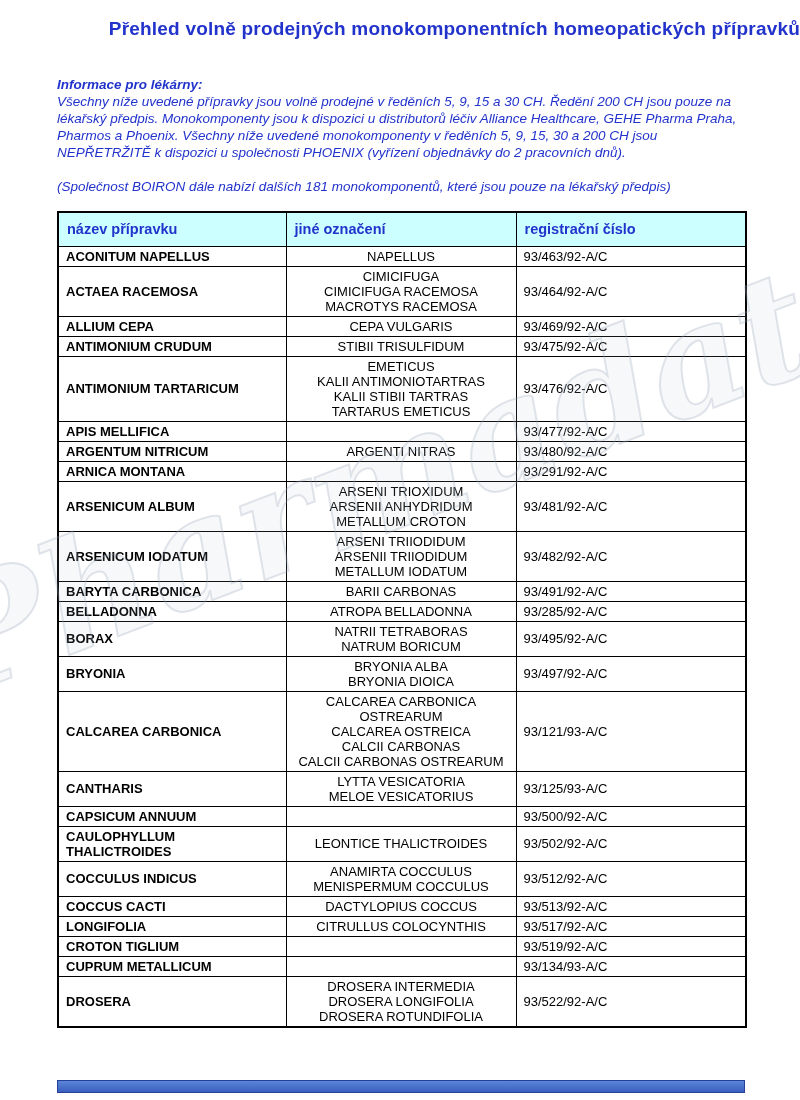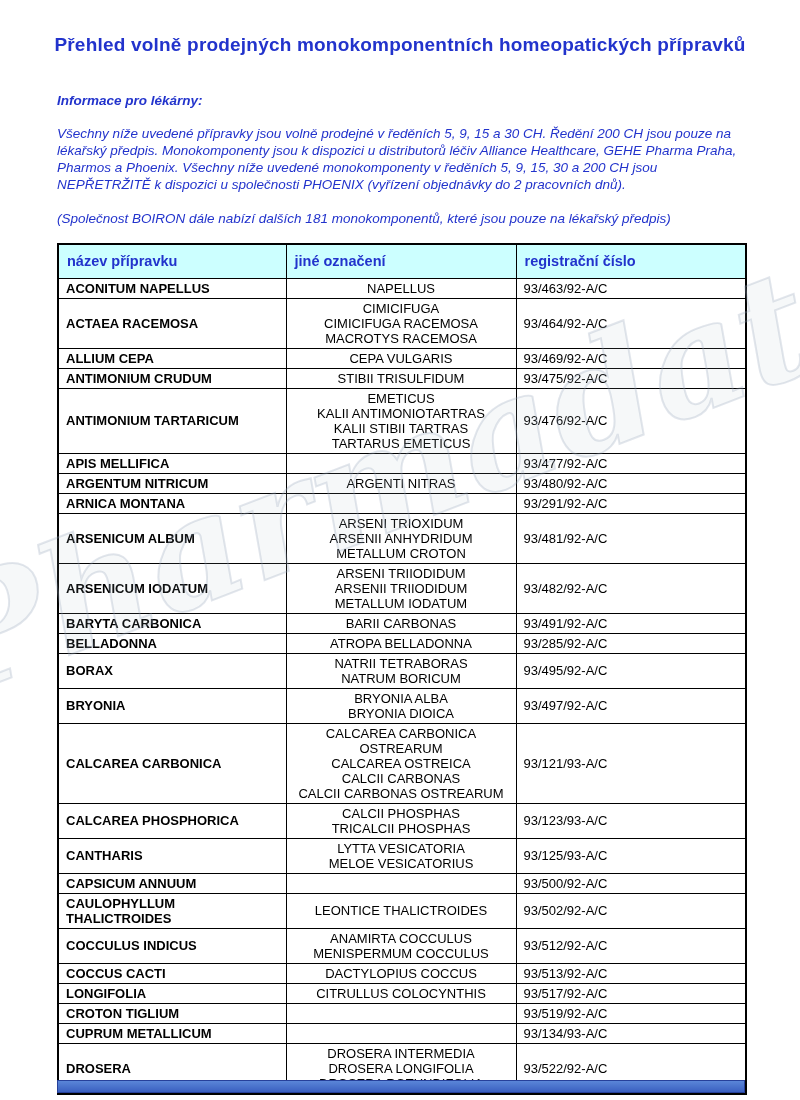--- a/index.html
+++ b/index.html
@@ -7,36 +7,36 @@
   body {
     width:800px; height:1100px;
     font-family:"Liberation Sans", sans-serif;
     position:relative;
     overflow:hidden;
     color:#000;
   }
   .page { position:relative; width:800px; height:1100px; z-index:1; }
 
   .title {
-    text-align:center;
+    text-align:right;
     font-size:19px;
     font-weight:bold;
     color:#2233cc;
-    padding-top:34px;
+    padding-top:18px;
     letter-spacing:0.2px;
   }
 
   .info {
     margin:36px 57px 0 57px;
     color:#2233cc;
     font-style:italic;
     font-size:13.5px;
     line-height:17px;
   }
-  .info-heading { font-weight:bold; margin-bottom:16px; }
+  .info-heading { font-weight:bold; margin-bottom:0; }
   .info-note { margin-top:17px; }
 
   table.prep {
     border-collapse:collapse;
     margin:16px 0 0 57px;
     width:688px;
     table-layout:fixed;
     background:transparent;
   }
   table.prep, table.prep th, table.prep td {
@@ -231,28 +231,20 @@
           <td class="alt">
             <div>CALCAREA CARBONICA</div>
             <div>OSTREARUM</div>
             <div>CALCAREA OSTREICA</div>
             <div>CALCII CARBONAS</div>
             <div>CALCII CARBONAS OSTREARUM</div>
           </td>
           <td class="reg">93/121/93-A/C</td>
         </tr>
         <tr>
-          <td class="name">CALCAREA PHOSPHORICA</td>
-          <td class="alt">
-            <div>CALCII PHOSPHAS</div>
-            <div>TRICALCII PHOSPHAS</div>
-          </td>
-          <td class="reg">93/123/93-A/C</td>
-        </tr>
-        <tr>
           <td class="name">CANTHARIS</td>
           <td class="alt">
             <div>LYTTA VESICATORIA</div>
             <div>MELOE VESICATORIUS</div>
           </td>
           <td class="reg">93/125/93-A/C</td>
         </tr>
         <tr>
           <td class="name">CAPSICUM ANNUUM</td>
           <td class="alt">&nbsp;</td>

